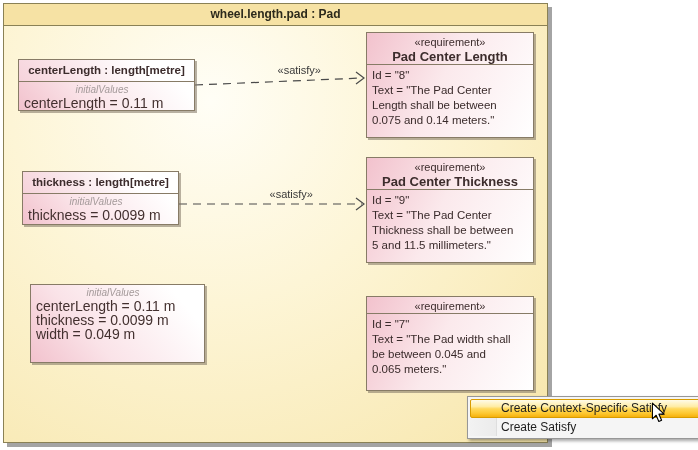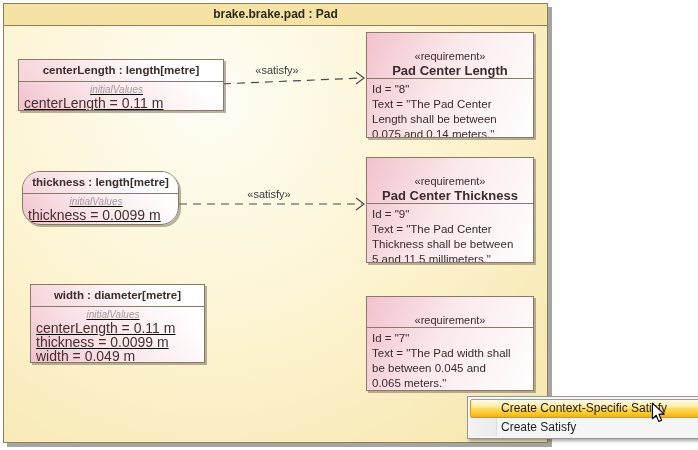--- a/index.html
+++ b/index.html
@@ -26,47 +26,47 @@
     overflow:hidden;box-sizing:border-box;
   }
   .vbox{background:linear-gradient(50deg,#f2c2cd 0%,#fae3e8 35%,#ffffff 85%);}
   .rbox{background:linear-gradient(115deg,#f2c2cd 0%,#fbe9ec 45%,#ffffff 100%);}
   .vbox-header{
     height:21px;line-height:21px;border-bottom:1px solid #877b66;
     text-align:center;font-weight:bold;font-size:11.5px;color:#3c2c2c;
     background:linear-gradient(50deg,#f6d3db 0%,#ffffff 70%);
     white-space:nowrap;overflow:hidden;
   }
-  .vbox-body{padding:1px 14px 0 5px;text-decoration:underline;}
+  .vbox-body{padding:1px 14px 0 5px;}
   .compartment-label{
     text-align:center;font-style:italic;font-size:10px;line-height:13px;color:#a49a9a;
   }
   .vbox-values{
     font-size:14px;line-height:14px;color:#43302f;white-space:pre-line;text-align:left;
   }
   .rbox-header{
-    border-bottom:1px solid #877b66;text-align:center;color:#3c2c2c;padding-top:16px;
+    border-bottom:1px solid #877b66;text-align:center;color:#3c2c2c;padding-top:2px;
   }
   .rbox-stereotype{font-size:11px;line-height:14px;}
   .rbox-name{font-size:13px;font-weight:bold;line-height:15px;}
   .rbox-body{
     padding:3px 5px 0 5px;font-size:11.5px;line-height:15px;color:#3a2b2b;white-space:pre-line;
   }
   
-  #vbox-centerLength{left:14px;top:55px;width:206px;height:52px;}
-  #vbox-thickness{left:18px;top:167px;width:157px;height:54px;border-radius:18px;}
+  #vbox-centerLength{left:14px;top:55px;width:177px;height:52px;}
+  #vbox-thickness{left:18px;top:167px;width:157px;height:54px;}
   #vbox-width{left:26px;top:280px;width:175px;height:79px;}
   #rbox-pad-center-length{left:362px;top:28px;width:168px;height:106px;}
   #rbox-pad-center-thickness{left:362px;top:153px;width:168px;height:106px;}
   #rbox-pad-width{left:362px;top:292px;width:168px;height:95px;}
   
   #connector-svg{position:absolute;left:0;top:0;width:543px;height:438px;pointer-events:none;}
   #connector-svg line, #connector-svg polyline{pointer-events:stroke;}
   .satisfy-label{
-    position:absolute;width:88px;text-align:center;
+    position:absolute;width:88px;text-align:right;
     font-size:11px;line-height:13px;color:#3a3a3a;
   }
   #satisfy-label-1{left:229px;top:60px;}
   #satisfy-label-2{left:221px;top:184px;}
   
   #context-menu{
     position:absolute;left:467px;top:396px;width:236px;height:43px;
     background:#f5f5f5;border:1px solid #979797;box-sizing:border-box;
     box-shadow:2px 2px 3px rgba(0,0,0,.35);
     padding:2px;z-index:10;
@@ -89,21 +89,21 @@
   }
   
   #cursor{position:absolute;left:651px;top:402px;z-index:20;}
 </style>
 </head>
 <body>
 
 <div id="canvas">
 
   <div id="frame">
-    <div id="frame-title">brake.brake.pad : Pad</div>
+    <div id="frame-title">wheel.length.pad : Pad</div>
 
     <svg id="connector-svg">
       <g>
         <line x1="191" y1="81" x2="358" y2="74" stroke="#4a4a4a" stroke-width="1.2" stroke-dasharray="8 6"></line>
         <polyline points="352,68 360,74 352,80" fill="none" stroke="#4a4a4a" stroke-width="1.2"></polyline>
       </g>
       <g>
         <line x1="175" y1="200" x2="358" y2="200" stroke="#4a4a4a" stroke-width="1.2" stroke-dasharray="8 6"></line>
         <polyline points="352,194 360,200 352,206" fill="none" stroke="#4a4a4a" stroke-width="1.2"></polyline>
       </g>
@@ -121,21 +121,20 @@
 
     <div class="node vbox" id="vbox-thickness">
       <div class="vbox-header">thickness : length[metre]</div>
       <div class="vbox-body">
         <div class="compartment-label">initialValues</div>
         <div class="vbox-values">thickness = 0.0099 m</div>
       </div>
     </div>
 
     <div class="node vbox" id="vbox-width">
-      <div class="vbox-header">width : diameter[metre]</div>
       <div class="vbox-body">
         <div class="compartment-label">initialValues</div>
         <div class="vbox-values">centerLength = 0.11 m
 thickness = 0.0099 m
 width = 0.049 m</div>
       </div>
     </div>
 
     <div class="node rbox" id="rbox-pad-center-length">
       <div class="rbox-header">

